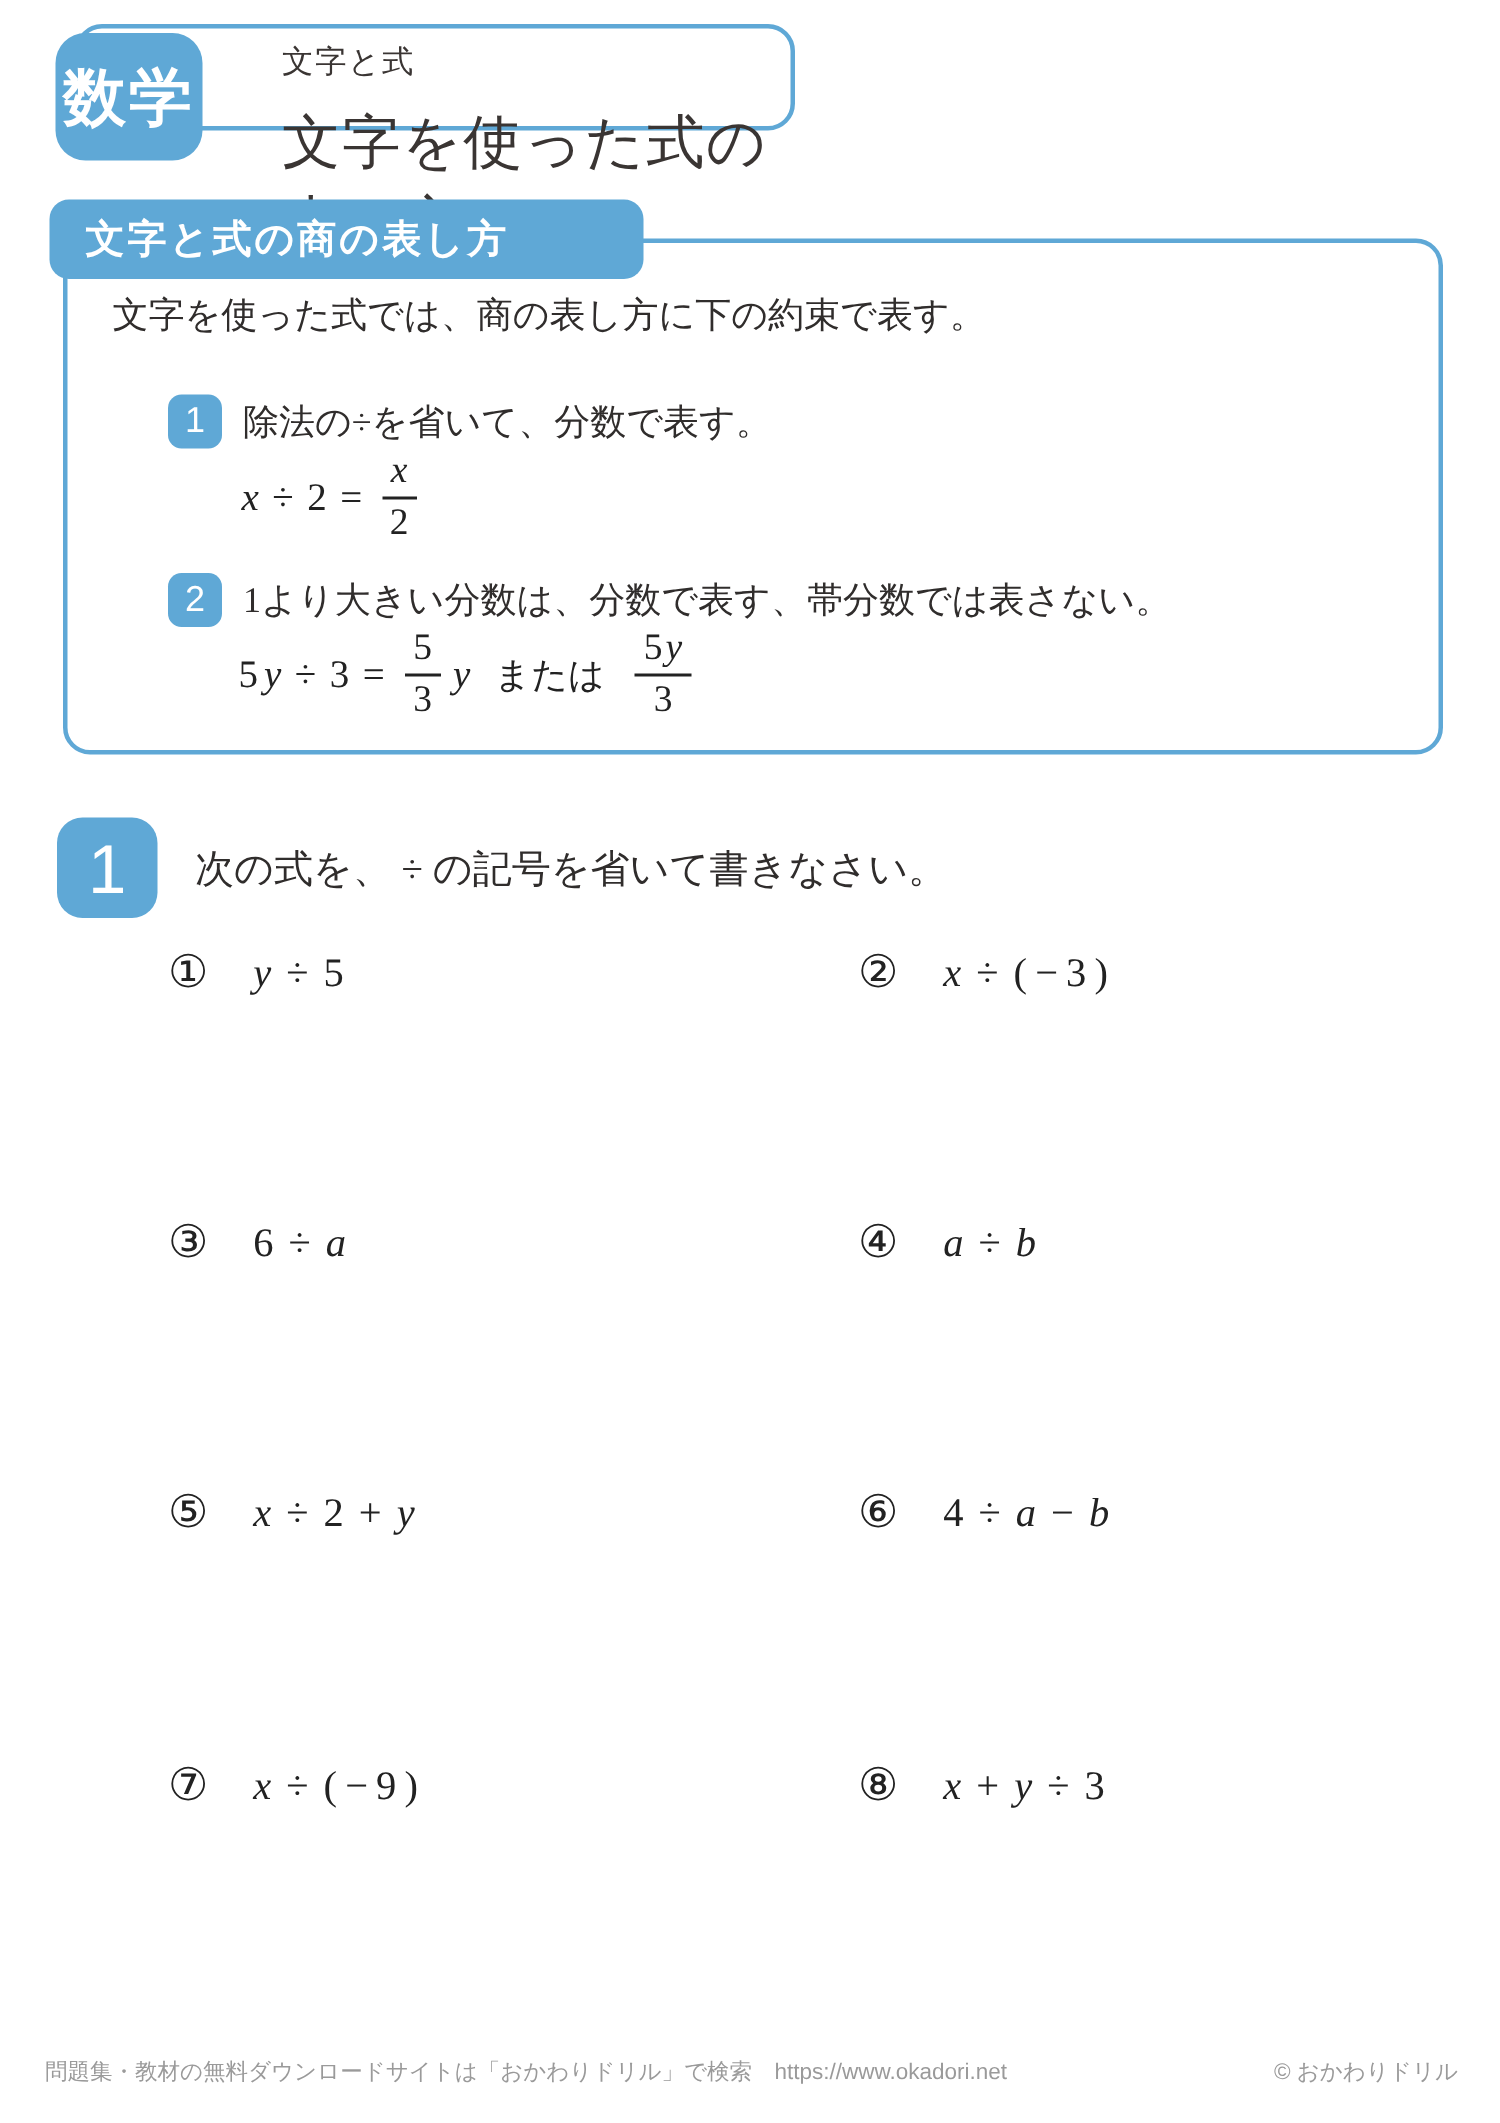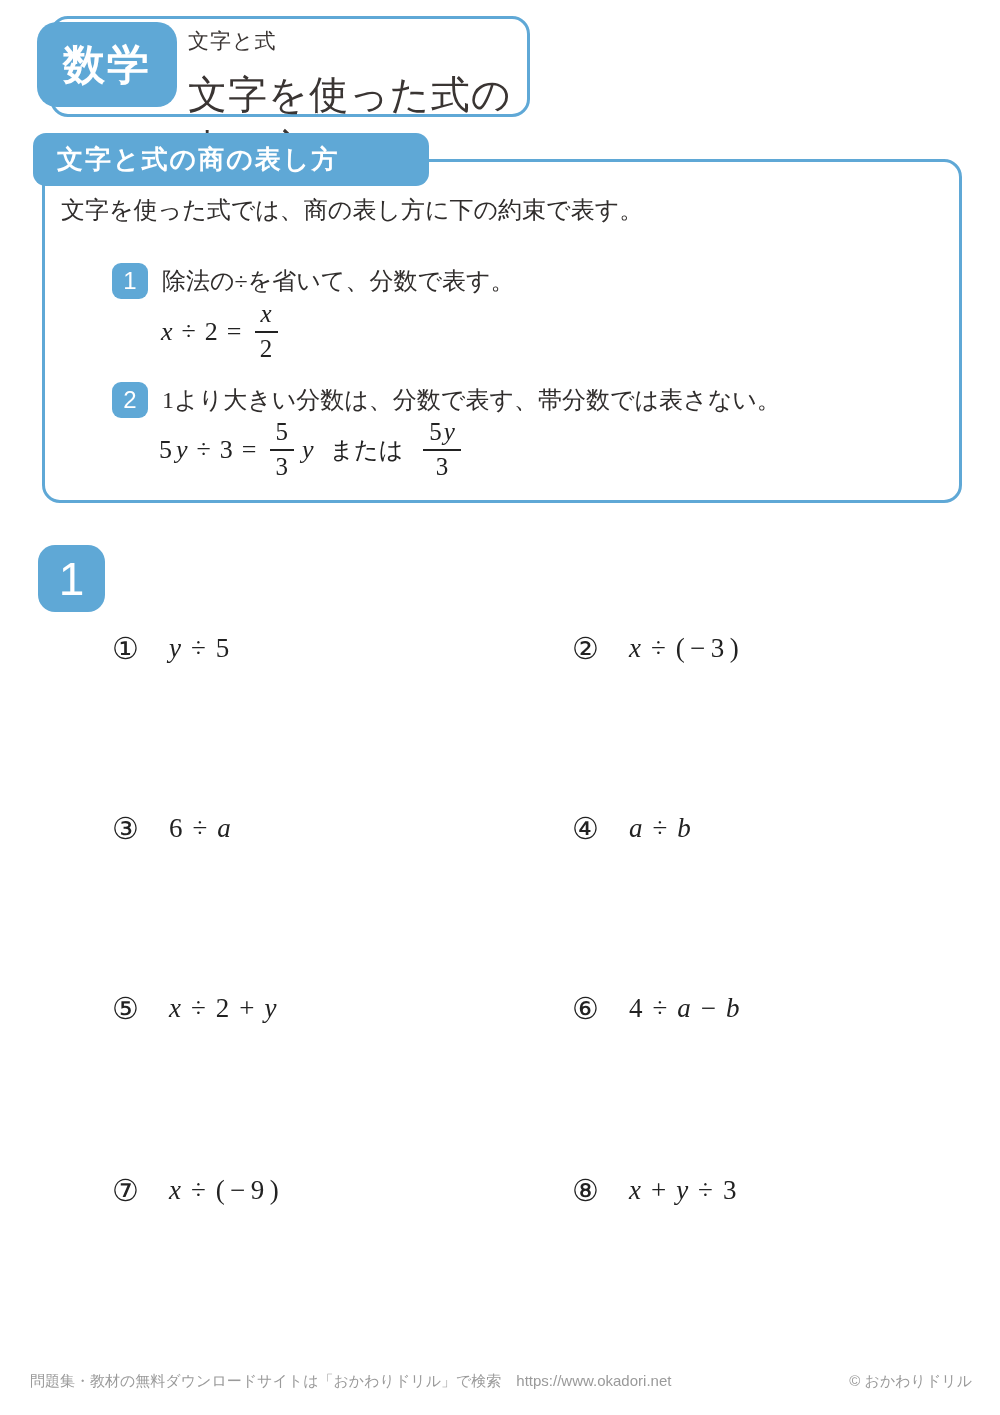--- a/index.html
+++ b/index.html
@@ -7,45 +7,45 @@
     --text:#302D2C;
     --muted:#9A9A9A;
   }
   html,body{margin:0;padding:0;background:#fff;}
   .page{
     position:relative;width:1000px;height:1415px;background:#fff;overflow:hidden;
     font-family:"Liberation Sans",sans-serif;color:var(--text);
   }
   
   .title-box{
-    position:absolute;left:50px;top:16px;width:480px;height:101px;
+    position:absolute;left:50px;top:16px;width:480px;height:71px;
     border:3px solid var(--accent);border-radius:18px;box-sizing:border-box;
     padding:8px 12px 0 135px;z-index:1;
   }
   .unit-label{font-size:21px;color:#3A3533;letter-spacing:1px;}
   .page-title{font-size:39px;color:#3A3533;letter-spacing:1px;margin-top:13px;}
   .subject-badge{
-    position:absolute;left:37px;top:22px;width:140px;height:85px;
+    position:absolute;left:37px;top:22px;width:98px;height:85px;
     background:var(--accent);border-radius:20px;z-index:2;
     display:flex;align-items:center;justify-content:center;
     color:#fff;font-size:42px;font-weight:bold;letter-spacing:2px;
   }
   
   .section-heading{
     position:absolute;left:33px;top:133px;width:396px;height:53px;
     background:var(--accent);border-radius:13px;box-sizing:border-box;
     color:#fff;font-size:26px;font-weight:bold;letter-spacing:2px;
     line-height:53px;padding-left:24px;z-index:2;
   }
   .explain-box{
     position:absolute;left:42px;top:159px;width:920px;height:344px;
     border:3px solid var(--accent);border-radius:18px;box-sizing:border-box;z-index:1;
   }
   .intro-text{
-    position:absolute;left:16px;top:32px;font-family:"Liberation Serif",serif;
+    position:absolute;left:30px;top:32px;font-family:"Liberation Serif",serif;
     font-size:24px;color:var(--text);
   }
   .rule-row{position:absolute;display:flex;align-items:center;}
   .rule-row.r1{left:67px;top:101px;}
   .rule-row.r2{left:67px;top:220px;}
   .rule-num{
     width:36px;height:36px;border-radius:9px;background:var(--accent);
     color:#fff;font-size:24px;display:flex;align-items:center;justify-content:center;
     margin-right:14px;flex:0 0 auto;
   }
@@ -152,20 +152,21 @@
             <span class="var">y</span>
           </span>
           <span class="fden">
             <span class="num">3</span>
           </span>
         </span>
       </div>
   </div>
 
   <div class="problem-badge">1</div>
+  <div class="problem-statement">次の式を、 ÷ の記号を省いて書きなさい。</div>
 
   <div class="item pos-1">
     <span class="marker">①</span>
     <span class="expr">
         <span class="var">y</span>
         <span class="op">÷</span>
         <span class="num">5</span>
       </span>
   </div>
   <div class="item pos-2">

